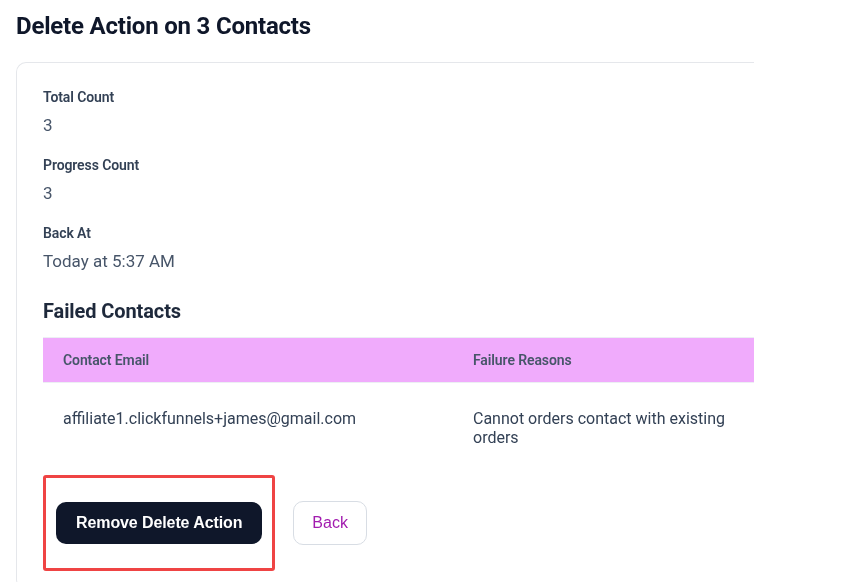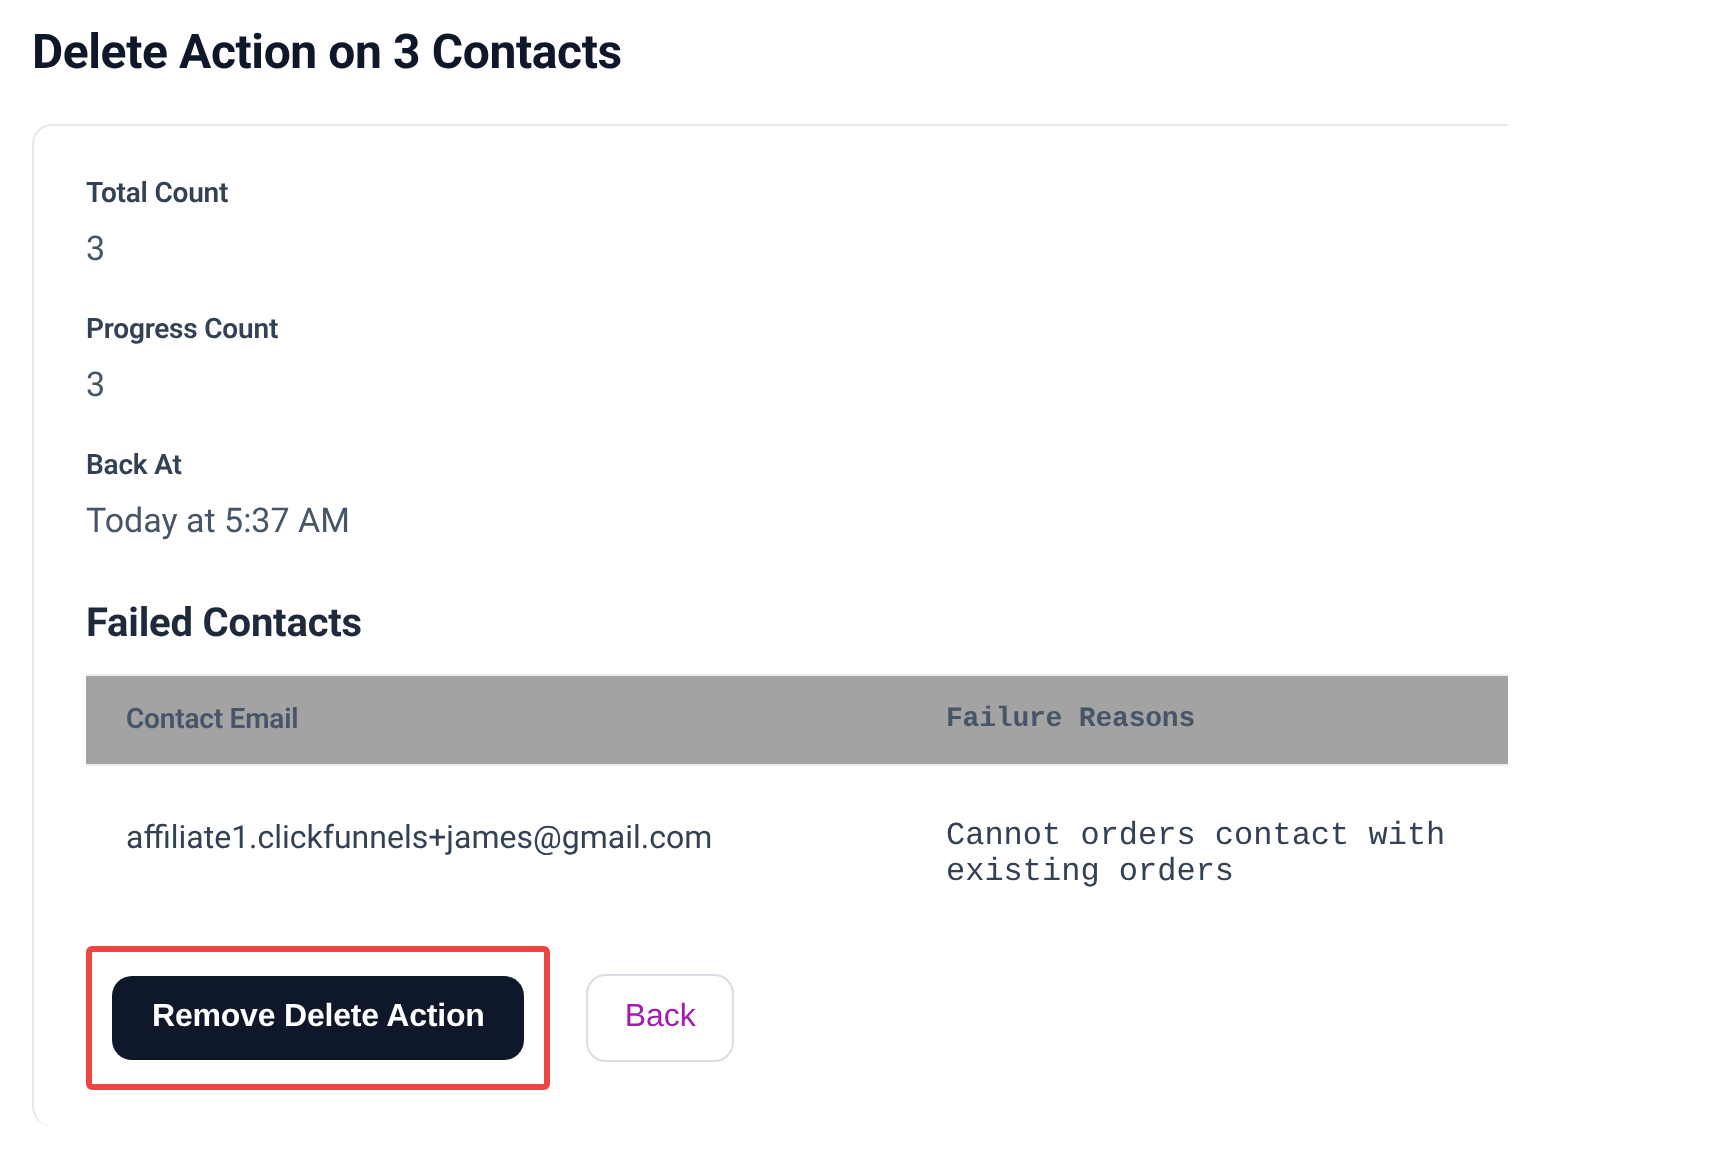--- a/index.html
+++ b/index.html
@@ -52,54 +52,54 @@
       font-weight: 700;
       color: #1e293b;
       margin-top: 28px;
       margin-bottom: 14px;
       letter-spacing: -0.1px;
     }
     .table {
       margin-left: 0;
     }
     .table-head {
-      background: #a3a3a3;
+      background: #f0abfc;
       border-top: 1px solid #eceff3;
       border-bottom: 1px solid #eceff3;
       display: flex;
       padding: 14px 0 14px 20px;
     }
     .th {
       font-size: 14px;
       font-weight: 600;
       color: #475569;
       letter-spacing: -0.1px;
     }
     .col-email { width: 410px; }
-    .col-reason { flex: 1; font-family: Liberation Mono, monospace; }
+    .col-reason { flex: 1; }
     .table-row {
       display: flex;
       padding: 26px 0 22px 20px;
     }
     .td {
       font-size: 16px;
       font-weight: 400;
       color: #334155;
     }
     .actions {
       margin-top: 6px;
       display: flex;
       gap: 18px;
       align-items: center;
       position: relative;
     }
     .highlight-box {
       position: relative;
       display: inline-flex;
-      padding: 12px 10px;
+      padding: 24px 10px;
       border: 3px solid #ef4444;
       border-radius: 3px;
     }
     .btn-primary {
       background: #0f172a;
       color: #ffffff;
       font-size: 16px;
       font-weight: 700;
       padding: 12px 20px;
       border-radius: 10px;

